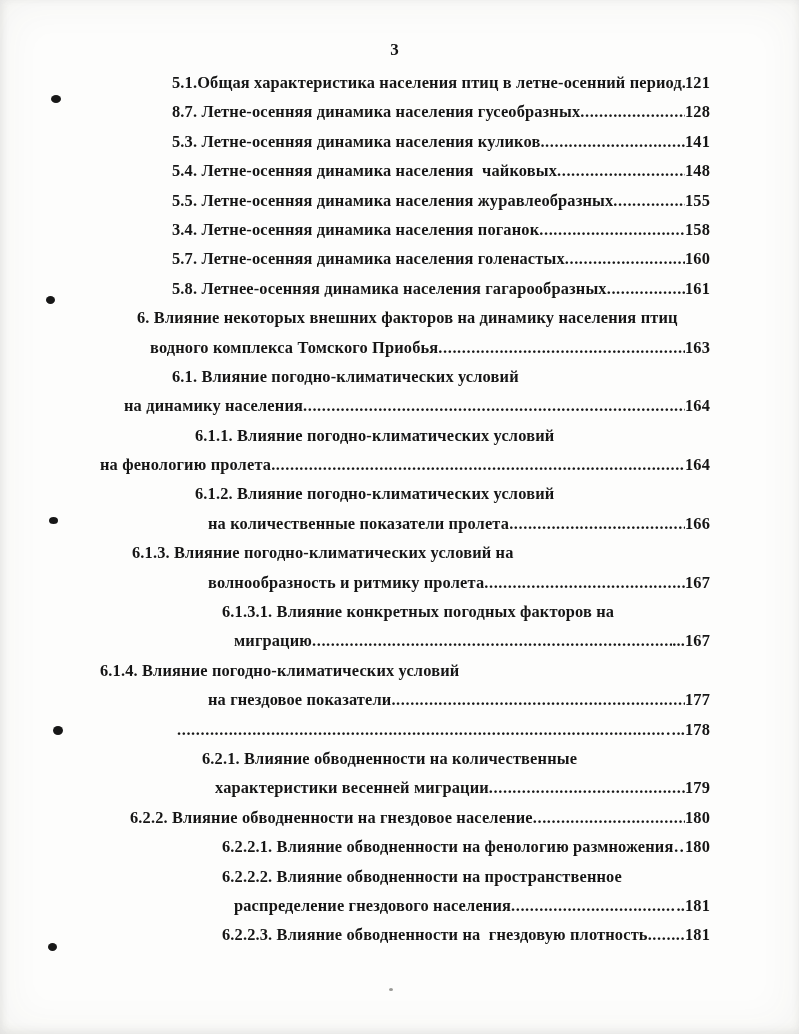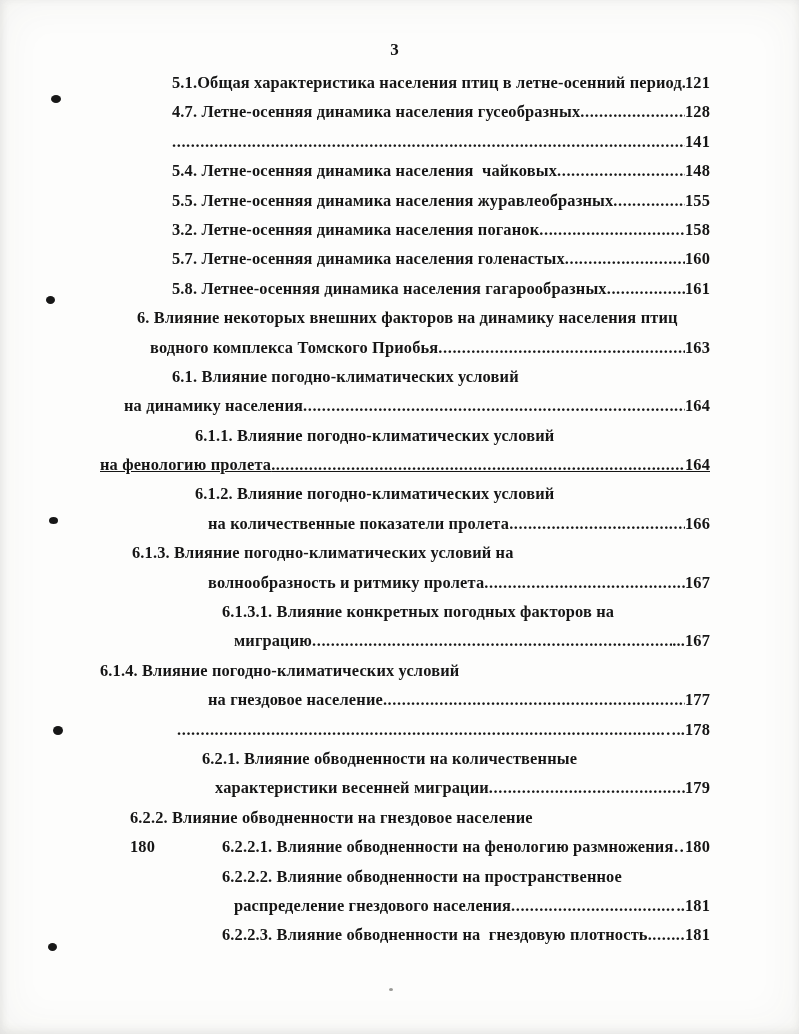--- a/index.html
+++ b/index.html
@@ -73,40 +73,41 @@
 
   <div class="page-number">3</div>
 
   <div class="toc" id="toc">
       <div class="toc-line" style="padding-left: 160px;">
         <span class="toc-text">5.1.Общая характеристика населения птиц в летне-осенний период</span>
         <span class="toc-leader">........................................................................................................................</span>
         <span class="toc-page">121</span>
       </div>
       <div class="toc-line" style="padding-left: 160px;">
-        <span class="toc-text">4.7. Летне-осенняя динамика населения гусеобразных</span>
+        <span class="toc-text">8.7. Летне-осенняя динамика населения гусеобразных</span>
         <span class="toc-leader">........................................................................................................................</span>
         <span class="toc-page">128</span>
       </div>
       <div class="toc-line" style="padding-left: 160px;">
+        <span class="toc-text">5.3. Летне-осенняя динамика населения куликов</span>
         <span class="toc-leader">........................................................................................................................</span>
         <span class="toc-page">141</span>
       </div>
       <div class="toc-line" style="padding-left: 160px;">
         <span class="toc-text">5.4. Летне-осенняя динамика населения  чайковых</span>
         <span class="toc-leader">........................................................................................................................</span>
         <span class="toc-page">148</span>
       </div>
       <div class="toc-line" style="padding-left: 160px;">
         <span class="toc-text">5.5. Летне-осенняя динамика населения журавлеобразных</span>
         <span class="toc-leader">........................................................................................................................</span>
         <span class="toc-page">155</span>
       </div>
       <div class="toc-line" style="padding-left: 160px;">
-        <span class="toc-text">3.2. Летне-осенняя динамика населения поганок</span>
+        <span class="toc-text">3.4. Летне-осенняя динамика населения поганок</span>
         <span class="toc-leader">........................................................................................................................</span>
         <span class="toc-page">158</span>
       </div>
       <div class="toc-line" style="padding-left: 160px;">
         <span class="toc-text">5.7. Летне-осенняя динамика населения голенастых</span>
         <span class="toc-leader">........................................................................................................................</span>
         <span class="toc-page">160</span>
       </div>
       <div class="toc-line" style="padding-left: 160px;">
         <span class="toc-text">5.8. Летнее-осенняя динамика населения гагарообразных</span>
@@ -125,21 +126,21 @@
         <span class="toc-text">6.1. Влияние погодно-климатических условий</span>
       </div>
       <div class="toc-line" style="padding-left: 112px;">
         <span class="toc-text">на динамику населения</span>
         <span class="toc-leader">........................................................................................................................</span>
         <span class="toc-page">164</span>
       </div>
       <div class="toc-line" style="padding-left: 183px;">
         <span class="toc-text">6.1.1. Влияние погодно-климатических условий</span>
       </div>
-      <div class="toc-line" style="padding-left: 88px; text-decoration: underline;">
+      <div class="toc-line" style="padding-left: 88px;">
         <span class="toc-text">на фенологию пролета</span>
         <span class="toc-leader">........................................................................................................................</span>
         <span class="toc-page">164</span>
       </div>
       <div class="toc-line" style="padding-left: 183px;">
         <span class="toc-text">6.1.2. Влияние погодно-климатических условий</span>
       </div>
       <div class="toc-line" style="padding-left: 196px;">
         <span class="toc-text">на количественные показатели пролета</span>
         <span class="toc-leader">........................................................................................................................</span>
@@ -158,37 +159,37 @@
       </div>
       <div class="toc-line" style="padding-left: 222px;">
         <span class="toc-text">миграцию</span>
         <span class="toc-leader">........................................................................................................................</span>
         <span class="toc-page"> ...167</span>
       </div>
       <div class="toc-line" style="padding-left: 88px;">
         <span class="toc-text">6.1.4. Влияние погодно-климатических условий</span>
       </div>
       <div class="toc-line" style="padding-left: 196px;">
-        <span class="toc-text">на гнездовое население</span>
+        <span class="toc-text">на гнездовое показатели</span>
         <span class="toc-leader">........................................................................................................................</span>
         <span class="toc-page">177</span>
       </div>
       <div class="toc-line" style="padding-left: 165px;">
         <span class="toc-leader">........................................................................................................................</span>
         <span class="toc-page"> …..178</span>
       </div>
       <div class="toc-line" style="padding-left: 190px;">
         <span class="toc-text">6.2.1. Влияние обводненности на количественные</span>
       </div>
       <div class="toc-line" style="padding-left: 203px;">
         <span class="toc-text">характеристики весенней миграции</span>
         <span class="toc-leader">........................................................................................................................</span>
         <span class="toc-page">179</span>
       </div>
-      <div class="toc-line" style="padding-left: 118px; flex-direction: column;">
+      <div class="toc-line" style="padding-left: 118px;">
         <span class="toc-text">6.2.2. Влияние обводненности на гнездовое население</span>
         <span class="toc-leader">........................................................................................................................</span>
         <span class="toc-page">180</span>
       </div>
       <div class="toc-line" style="padding-left: 210px;">
         <span class="toc-text">6.2.2.1. Влияние обводненности на фенологию размножения</span>
         <span class="toc-leader">…..</span>
         <span class="toc-page">180</span>
       </div>
       <div class="toc-line" style="padding-left: 210px;">

